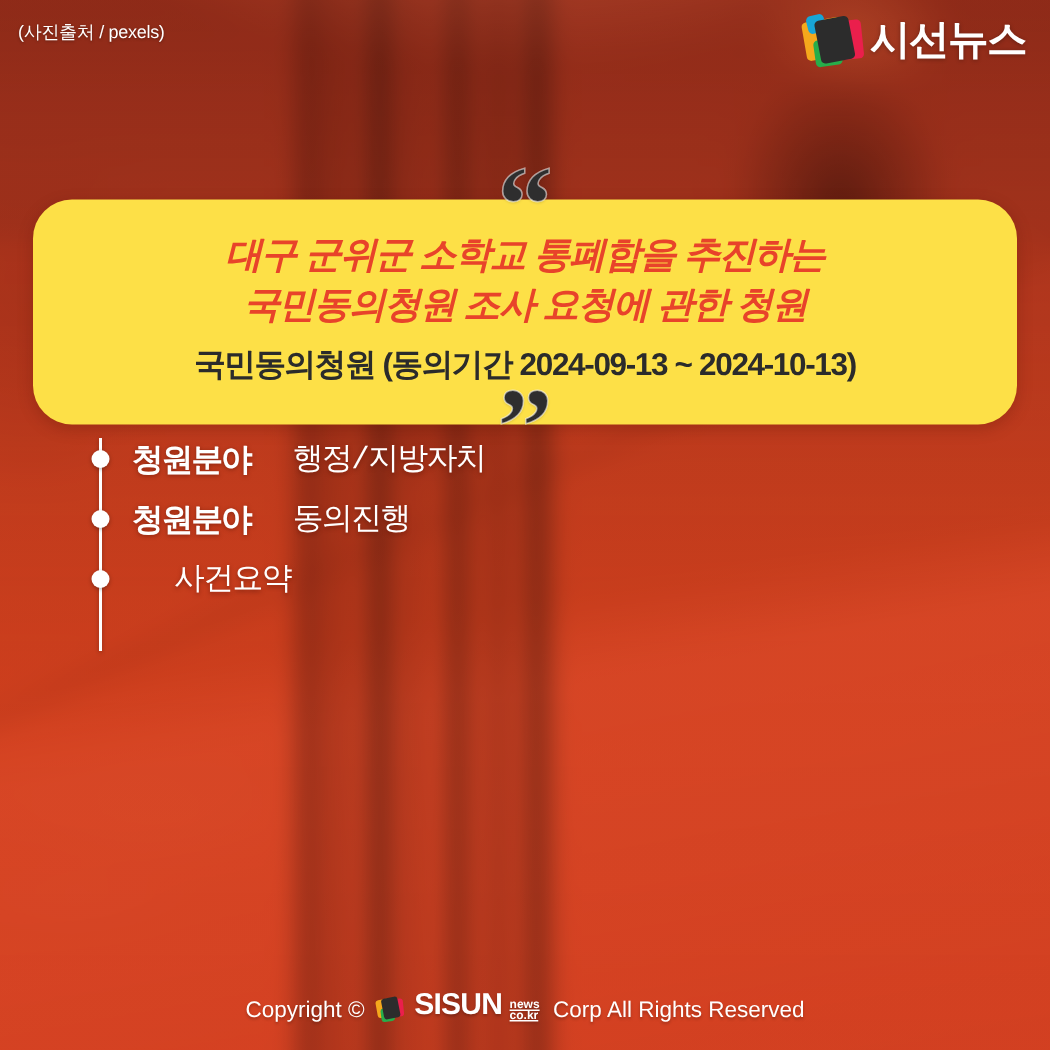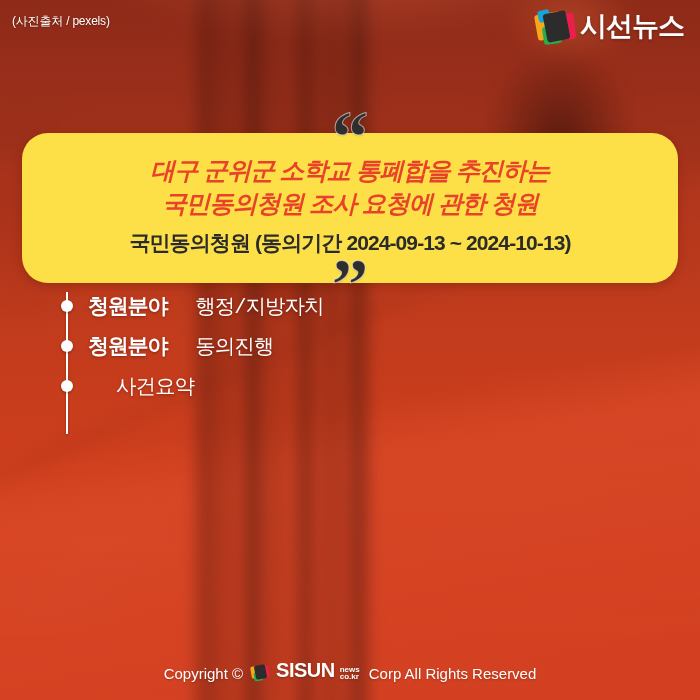--- a/index.html
+++ b/index.html
@@ -214,21 +214,21 @@
   }
   .footer .f-mark i { position:absolute; display:block; border-radius:2px; }
   .fm-orange { width:12px; height:12px; left:0;  top:3px; background:#f5a81c; transform:rotate(-10deg); }
   .fm-red    { width:12px; height:12px; left:6px; top:3px; background:#ea1f4c; transform:rotate(-6deg); }
   .fm-green  { width:9px;  height:9px;  left:3px; top:9px; background:#27ad4a; transform:rotate(-8deg); }
   .fm-dark   { width:11px; height:14px; left:4px; top:2px; background:#2c2c2c; border-radius:2px; transform:rotate(-11deg); }
   .footer .f-sisun { font-size:20px; font-weight:bold; letter-spacing:-.5px; }
   .footer .f-stack {
     display:inline-flex; flex-direction:column;
     line-height:.95; font-size:8px; font-weight:bold;
-    margin:12px 4px 0 0; transform:translateY(-1px);
+    margin:12px 4px 0 0; transform:translateY(-1px);text-decoration:underline;
   }
 </style>
 </head>
 <body>
 
 <div id="stage">
 
   <div class="bg-layer">
     <div class="bg-photo"></div>
     <div class="bg-tint"></div>

